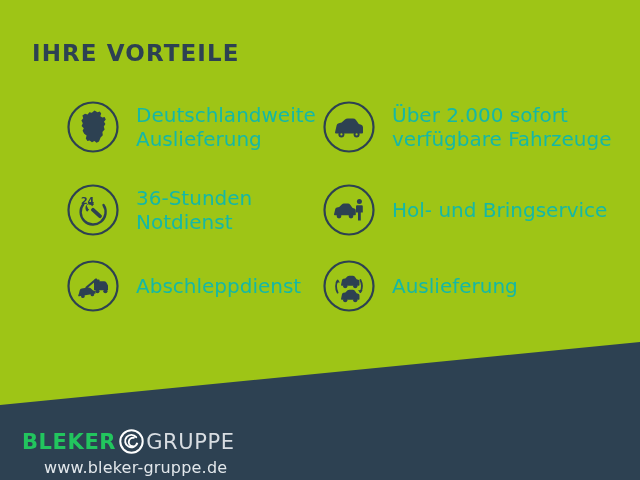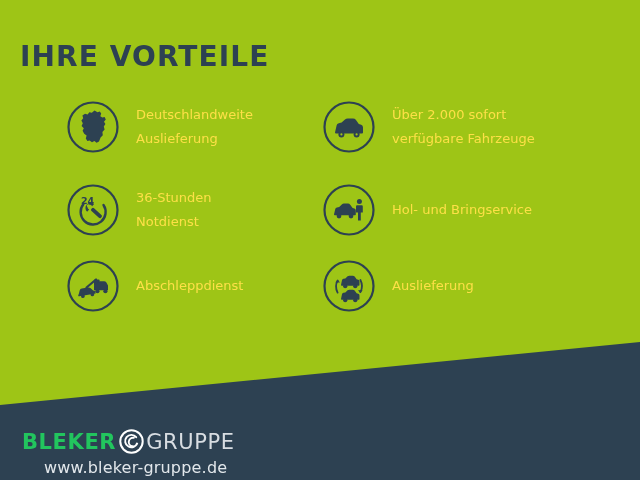--- a/index.html
+++ b/index.html
@@ -16,40 +16,40 @@
     position:absolute; inset:0;
     background:#2d4152;
   }
   .bg-green {
     position:absolute; left:0; top:0; width:640px; height:410px;
     background:#9ec516;
     clip-path: polygon(0 0, 640px 0, 640px 342px, 0 405px);
   }
 
   .title {
-    position:absolute; left:20px; top:40px;
+    position:absolute; left:32px; top:40px;
     font-family:"DejaVu Sans", sans-serif;
     font-weight:bold;
-    font-size:28px;
+    font-size:23px;
     letter-spacing:1.1px;
     color:#2d4152;
   }
 
   .features { position:absolute; left:0; top:0; width:640px; height:340px; }
 
   .feature { position:absolute; display:flex; align-items:center; }
   .feature .icon-wrap {
     width:54px; height:54px; flex:0 0 54px;
     display:flex; align-items:center; justify-content:center;
   }
   .feature .label {
     margin-left:16px;
-    font-size:13px;
+    font-size:20px;
     line-height:24px;
-    color:#fde047;
+    color:#14b8a6;
     white-space:pre-line;
     font-family:"DejaVu Sans", sans-serif;
   }
 
   
   .f-0 { left:66px;  top:100px; }
   .f-1 { left:66px;  top:183px; }
   .f-2 { left:66px;  top:259px; }
   .f-3 { left:322px; top:100px; }
   .f-4 { left:322px; top:183px; }

